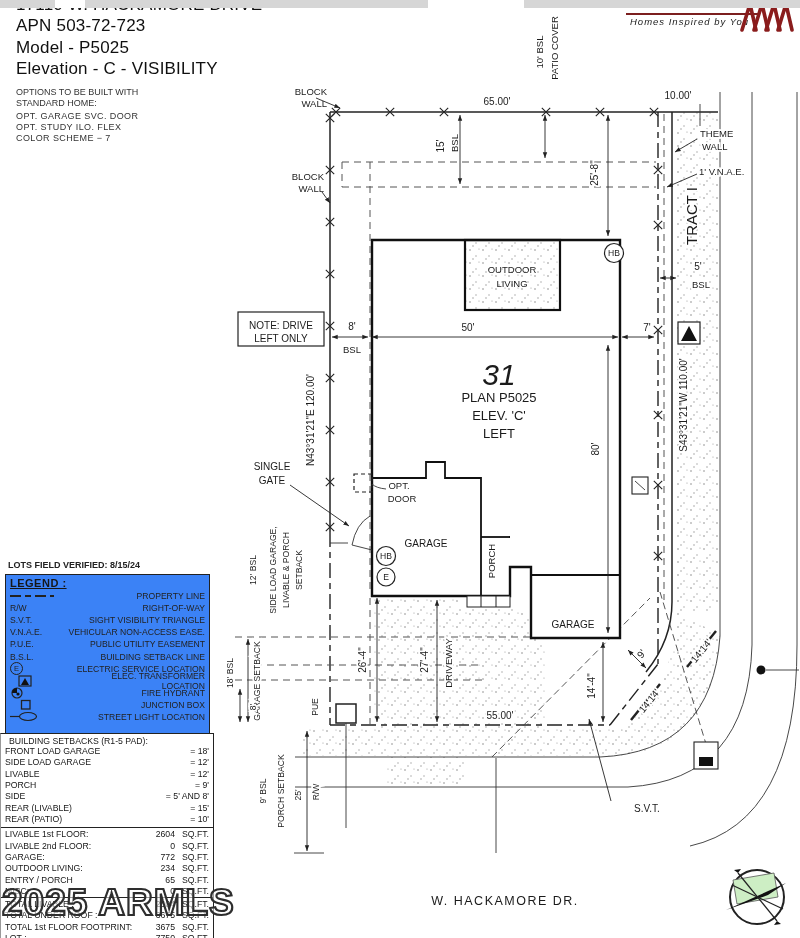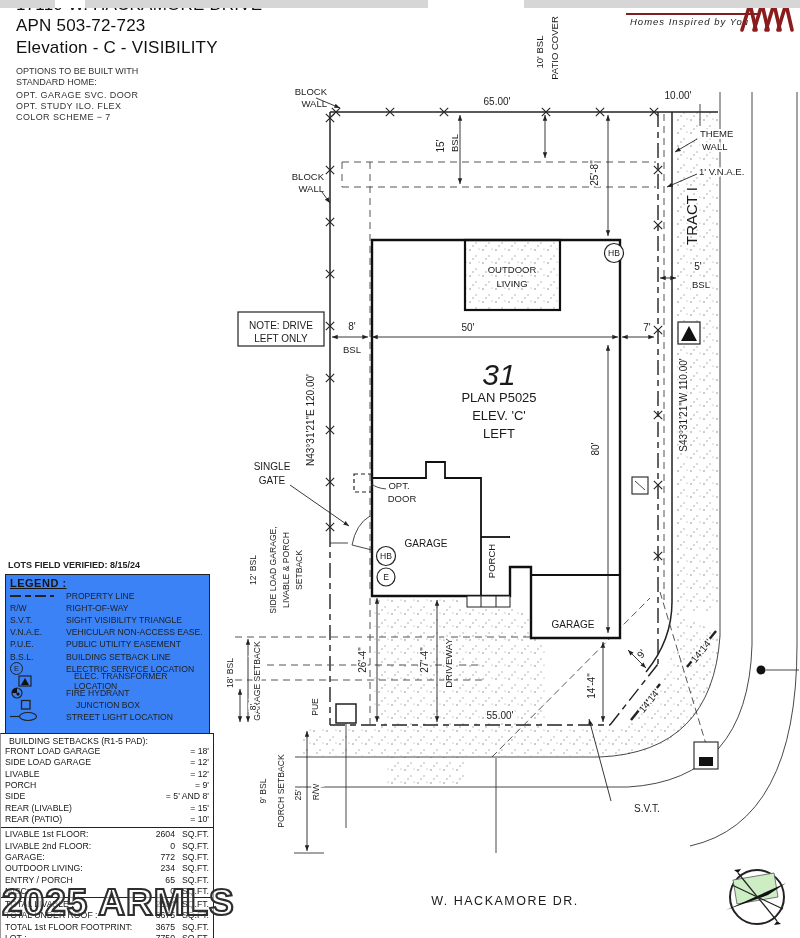--- a/index.html
+++ b/index.html
@@ -10,21 +10,21 @@
   #header{left:16px;top:-6px;line-height:1.25;}
   #header .big{font-size:17px;color:#101010;letter-spacing:.2px;}
   #header .opts{font-size:9px;color:#333;margin-top:8px;line-height:1.22;}
   #header .opts2{font-size:9px;color:#333;margin-top:2px;line-height:1.25;letter-spacing:.4px;}
   
   #verified{left:8px;top:560px;font-size:9px;font-weight:bold;color:#222;}
   #legendbox{left:5px;top:574px;width:203px;height:159px;border:1.4px solid #222;background:#3b82f6;font-size:8.6px;}
   #legendbox .title{font-size:11px;font-weight:bold;text-decoration:underline;margin:2px 0 1px 4px;letter-spacing:.5px;}
   .lrow{display:flex;align-items:center;height:12.1px;padding:0 4px;}
   .lrow .sym{width:56px;display:flex;align-items:center;font-size:8.6px;color:#222;}
-  .lrow .lab{flex:1;color:#222;}
+  .lrow .lab{flex:1;text-align:right;color:#222;}
   .dashbar{width:44px;height:2px;background:repeating-linear-gradient(90deg,#222 0 11px,transparent 11px 15px,#222 15px 21px,transparent 21px 25px);}
   .ecirc{width:11px;height:11px;border:1.1px solid #222;border-radius:50%;font-size:7.5px;display:flex;align-items:center;justify-content:center;}
   
   #tables{left:0;top:733px;width:212px;border-top:1.4px solid #222;border-right:1.4px solid #222;
           border-left:1px solid #999;background:#fff;font-size:8.7px;}
   #tables .sb-title{padding:2px 4px 0 8px;}
   .srow{display:flex;justify-content:space-between;padding:0 4px;height:11.35px;line-height:11.35px;}
   #areas{border-top:1.4px solid #222;margin-top:2px;padding-top:1px;}
   .arow{display:flex;padding:0 4px;height:11.3px;line-height:11.3px;}
   .arow .al{flex:1;}
@@ -59,20 +59,21 @@
 <body>
 
 <div id="topbar" class="abs">
   <span class="gap1"></span>
   <span class="gap2"></span>
 </div>
 
 <div id="header" class="abs">
   <div class="big">17110 W. HACKAMORE DRIVE</div>
   <div class="big">APN 503-72-723</div>
+  <div class="big">Model - P5025</div>
   <div class="big">Elevation - C - VISIBILITY</div>
   <div class="opts">
     <div>OPTIONS TO BE BUILT WITH</div>
     <div>STANDARD HOME:</div>
   </div>
   <div class="opts2">
     <div>OPT.  GARAGE  SVC.  DOOR</div>
     <div>OPT.  STUDY  ILO.  FLEX</div>
     <div>COLOR  SCHEME  −  7</div>
   </div>

